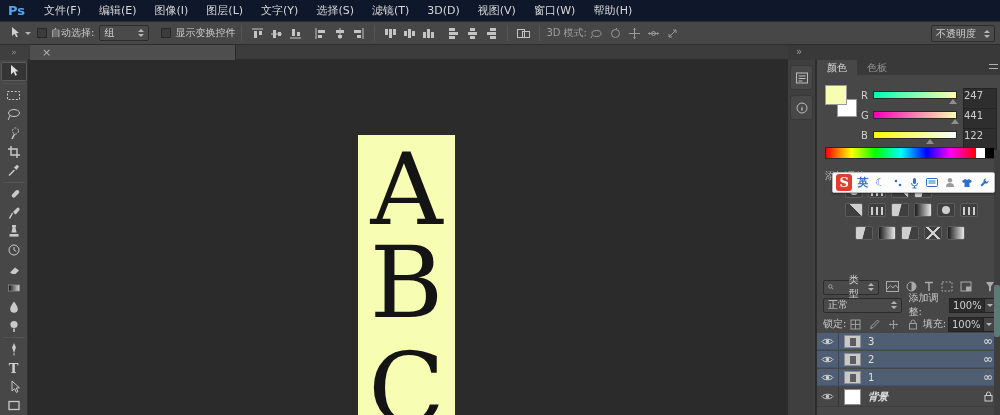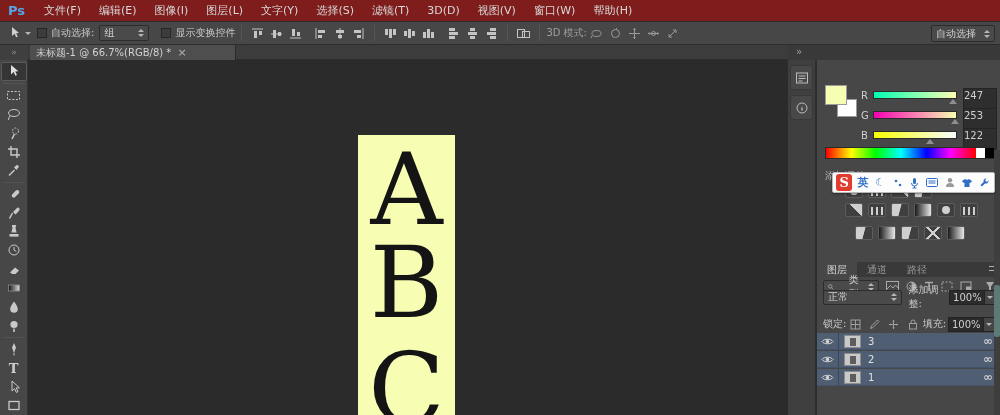--- a/index.html
+++ b/index.html
@@ -5,21 +5,21 @@
   * { box-sizing: border-box; margin: 0; padding: 0; }
   html,body { background:#222; }
   #root {
     position: relative; width: 1000px; height: 415px; overflow: hidden;
     background:#474747; font-family:"DejaVu Sans","Liberation Sans",sans-serif;
     color:#d6d6d6; font-size:11px; -webkit-user-select:none; user-select:none;
   }
   .abs { position:absolute; }
 
   
-  .menubar { left:0; top:0; width:1000px; height:22px; background:#7f1d1d;
+  .menubar { left:0; top:0; width:1000px; height:22px; background:#0f172a;
     border-bottom:1px solid #2d2d2d; display:flex; align-items:center; }
   .ps-logo { color:#55a4e8; font-weight:bold; font-size:13px; padding:0 10px 0 8px; letter-spacing:0; }
   .menu-item { padding:0 9px; font-size:11px; color:#d8d8d8; cursor:default; }
 
   
   .optionsbar { left:0; top:22px; width:1000px; height:23px; background:#474747;
     border-bottom:1px solid #2d2d2d; display:flex; align-items:center; font-size:10px; color:#c9c9c9; }
   .opt-sep { width:1px; height:16px; background:#3a3a3a; border-right:1px solid #555; margin:0 6px; }
   .checkbox { width:10px; height:10px; background:#3c3c3c; border:1px solid #272727; margin:0 4px 0 6px; }
   .dropdown { height:16px; background:#4a4a4a; border:1px solid #2c2c2c; border-radius:2px;
@@ -304,32 +304,31 @@
         </svg>
       </span>
     <span class="mini-icon">
         <svg width="13" height="13" viewBox="0 0 13 13">
           <path d="M3 10 L10 3" stroke="#9a9a9a"></path>
           <path d="M10 3 L10 6 M10 3 L7 3 M3 10 L3 7 M3 10 L6 10" stroke="#9a9a9a"></path>
         </svg>
       </span>
 
     <span class="dropdown ws-dropdown">
-      <span>自动选择</span>
+      <span>不透明度</span>
       <span class="spin">
           <span class="tri-up"></span>
           <span class="tri-dn"></span>
         </span>
     </span>
   </div>
 
   <div class="tabrow abs">
     <span class="tool-collapse">»</span>
     <div class="doc-tab">
-      <span>未标题-1 @ 66.7%(RGB/8) *</span>
       <span class="close">×</span>
     </div>
     <span class="dock-collapse">»</span>
   </div>
 
   <div class="toolbar abs">
     <div class="tool selected">
         <svg width="14" height="14" viewBox="0 0 14 14">
           <path d="M4 1 L4 10.5 L6.6 8 L8.4 11.8 L10 11 L8.2 7.4 L11.4 7.2 Z" fill="#e0e0e0"></path>
         </svg>
@@ -454,35 +453,42 @@
     <div class="dock-btn" style="top:35px">
       <svg width="14" height="14" viewBox="0 0 14 14">
           <circle cx="7" cy="7" r="5" fill="none" stroke="#bdbdbd"></circle>
           <path d="M7 5 V5.2 M7 6.5 V9.5" stroke="#bdbdbd" stroke-width="1.4"></path>
         </svg>
     </div>
   </div>
 
   <div class="panels abs">
 
+    <div class="tabstrip" style="top:0">
+      <span class="ptab active">颜色</span>
+      <span class="ptab">色板</span>
+      <span class="pmenu">
+          <span class="lines3"></span>
+        </span>
+    </div>
     <div class="abs" style="left:0; top:15px; width:184px; height:75px">
       <div class="swatch-fg"></div>
       <div class="swatch-bg"></div>
 
       <div class="chan-row" style="top:13px">
         <span class="chan-label">R</span>
         <span class="chan-slider grad-r"></span>
         <span class="chan-thumb" style="left:88px"></span>
         <span class="chan-value">247</span>
       </div>
       <div class="chan-row" style="top:33px">
         <span class="chan-label">G</span>
         <span class="chan-slider grad-g"></span>
         <span class="chan-thumb" style="left:90px"></span>
-        <span class="chan-value">253</span>
+        <span class="chan-value">441</span>
       </div>
       <div class="chan-row" style="top:53px">
         <span class="chan-label">B</span>
         <span class="chan-slider grad-b"></span>
         <span class="chan-thumb" style="left:65px"></span>
         <span class="chan-value">122</span>
       </div>
       <div class="spectrum-wrap">
         <span class="spectrum"></span>
         <span class="spec-white"></span>
@@ -581,28 +587,20 @@
             </svg>
           </span>
         <span class="ime-ic">
             <svg width="11" height="11" viewBox="0 0 11 11">
               <path d="M7.5 1.5 a2.6 2.6 0 0 0 -2.9 3.5 L1.5 8.1 L2.9 9.5 L6 6.4 a2.6 2.6 0 0 0 3.5 -2.9 L7.8 5 L6 3.2 Z" fill="#2f6fc4"></path>
             </svg>
           </span>
       </div>
     </div>
 
-    <div class="tabstrip" style="top:202px">
-      <span class="ptab active">图层</span>
-      <span class="ptab">通道</span>
-      <span class="ptab">路径</span>
-      <span class="pmenu">
-          <span class="lines3"></span>
-        </span>
-    </div>
 
     <div class="lyr-ctl-row" style="top:218px; height:18px">
       <span class="dropdown filter-dd">
         <svg width="8" height="8" viewBox="0 0 8 8">
             <circle cx="3.2" cy="3.2" r="2.4" fill="none" stroke="#b5b5b5"></circle>
             <path d="M5 5 L7.5 7.5" stroke="#b5b5b5"></path>
           </svg>
         <span style="margin-left:15px">类型</span>
         <span class="spin">
             <span class="tri-up"></span>
@@ -625,21 +623,21 @@
           </svg></span>
       <span class="flt-ic"><svg width="12" height="11" viewBox="0 0 12 11">
             <rect x="1" y="1" width="10" height="9" fill="none" stroke="#b5b5b5"></rect>
             <rect x="6" y="5.5" width="5" height="4.5" fill="#b5b5b5"></rect>
           </svg></span>
       <span class="flt-ic" style="margin-left:auto"><svg width="10" height="11" viewBox="0 0 10 11">
             <path d="M1 1 H9 L6 5.5 V9.5 L4 10.5 V5.5 Z" fill="#b5b5b5"></path>
           </svg></span>
     </div>
 
-    <div class="lyr-ctl-row" style="top:228px; height:18px">
+    <div class="lyr-ctl-row" style="top:236px; height:18px">
       <span class="dropdown" style="width:88px; height:15px">
         <span>正常</span>
         <span class="spin">
             <span class="tri-up"></span>
             <span class="tri-dn"></span>
           </span>
       </span>
       <span style="margin-left:6px">添加调整:</span>
       <span class="valbox" style="width:36px; margin-left:2px; text-align:right">100%</span>
       <span class="val-dd">
@@ -717,19 +715,35 @@
           </svg>
         </span>
       <span class="thumb">
           <span class="mark"></span>
         </span>
       <span class="lyr-name">1</span>
       <span class="lyr-right">
           <span class="link-glyph">∞</span>
         </span>
     </div>
+    <div class="lyr-row" style="top:327px; height:20px">
+      <span class="eye-cell">
+          <svg width="13" height="9" viewBox="0 0 13 9">
+            <path d="M1 4.5 C3 1.5,10 1.5,12 4.5 C10 7.5,3 7.5,1 4.5 Z" fill="none" stroke="#c8c8c8"></path>
+            <circle cx="6.5" cy="4.5" r="1.7" fill="#c8c8c8"></circle>
+          </svg>
+        </span>
+      <span class="thumb white" style="height:16px"></span>
+      <span class="lyr-name bg">背景</span>
+      <span class="lyr-right">
+          <svg width="9" height="11" viewBox="0 0 9 11">
+            <rect x="1" y="4.5" width="7" height="5.5" fill="none" stroke="#cfcfcf"></rect>
+            <path d="M2.5 4.5 V3 a2 2 0 0 1 4 0 V4.5" fill="none" stroke="#cfcfcf"></path>
+          </svg>
+        </span>
+    </div>
 
     <div class="scrolltrack">
       <span class="scrollthumb"></span>
     </div>
   </div>
 
 </div>
 
 </body></html>

